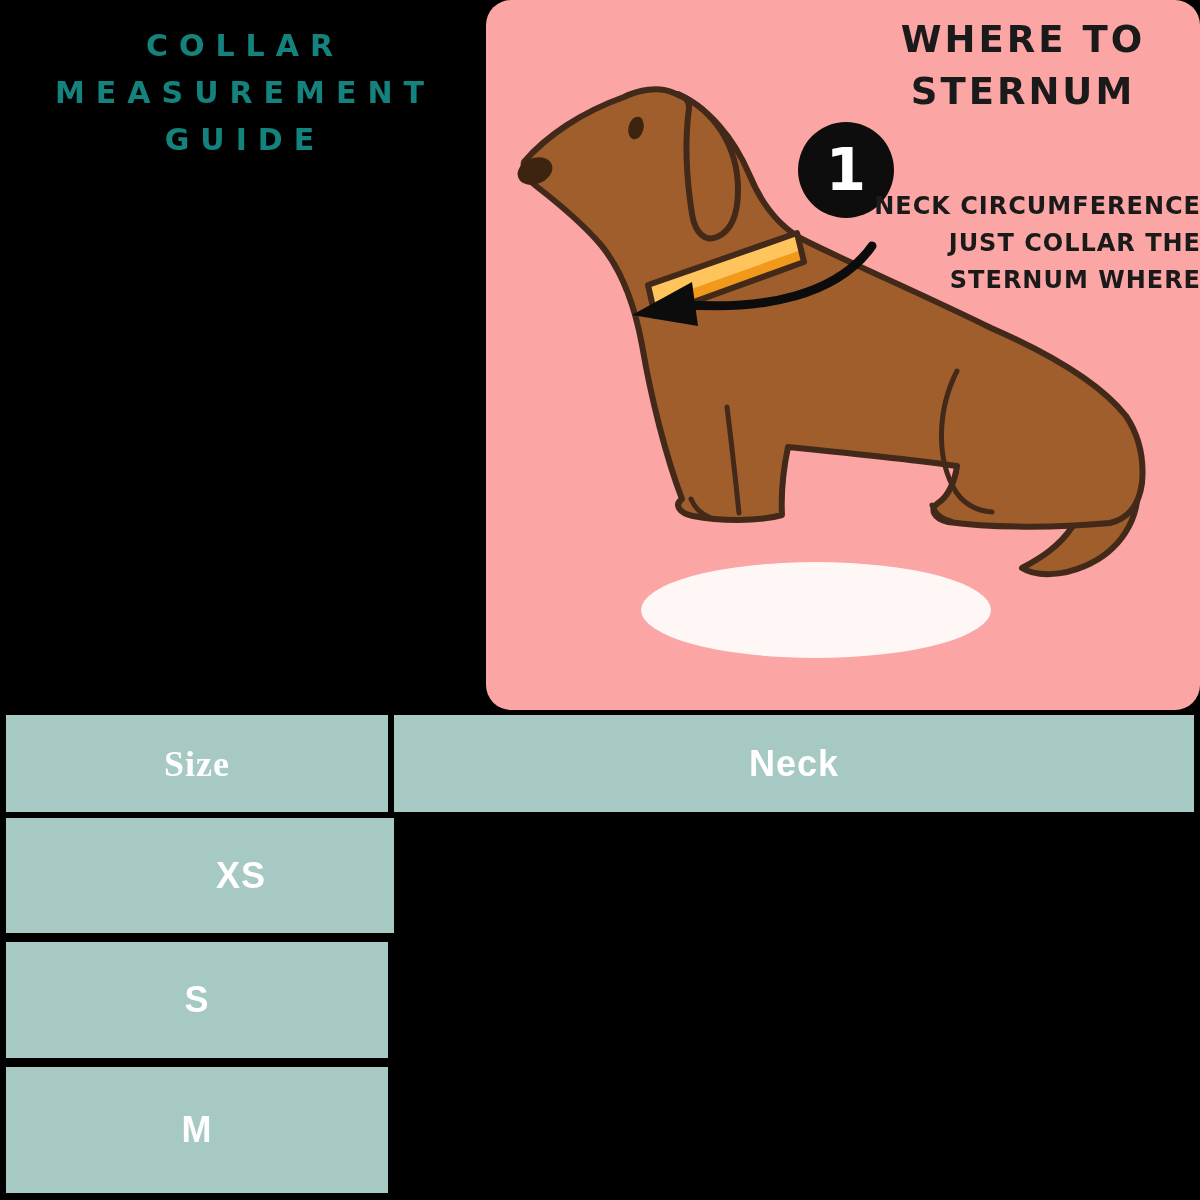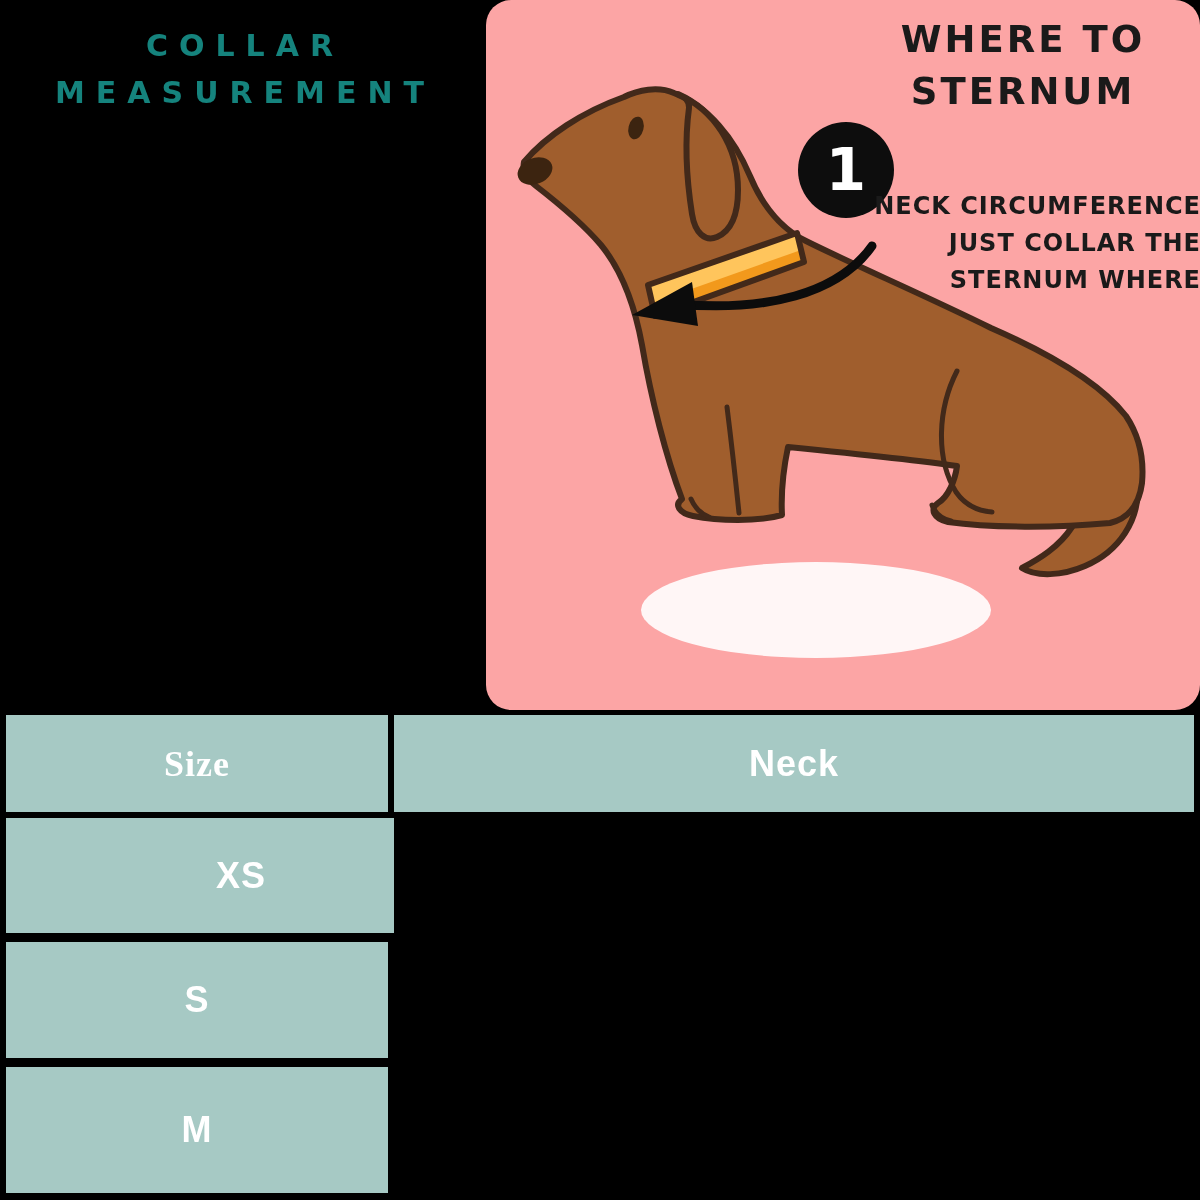--- a/index.html
+++ b/index.html
@@ -116,20 +116,21 @@
   .cell.value-m  { left: 394px; top: 1067px; width: 800px; height: 126px; }
 </style>
 </head>
 <body>
 
 <div class="stage">
 
   <div class="title-block">
     <div>COLLAR</div>
     <div>MEASUREMENT</div>
+    <div>GUIDE</div>
   </div>
 
   <div class="panel">
 
     <svg class="dog" viewBox="0 0 714 712" xmlns="http://www.w3.org/2000/svg">
 
       <ellipse cx="330" cy="610" rx="175" ry="48" fill="#ffffff" opacity="0.9"></ellipse>
 
       <path d="M 583 383
                C 623 406, 650 444, 652 486

